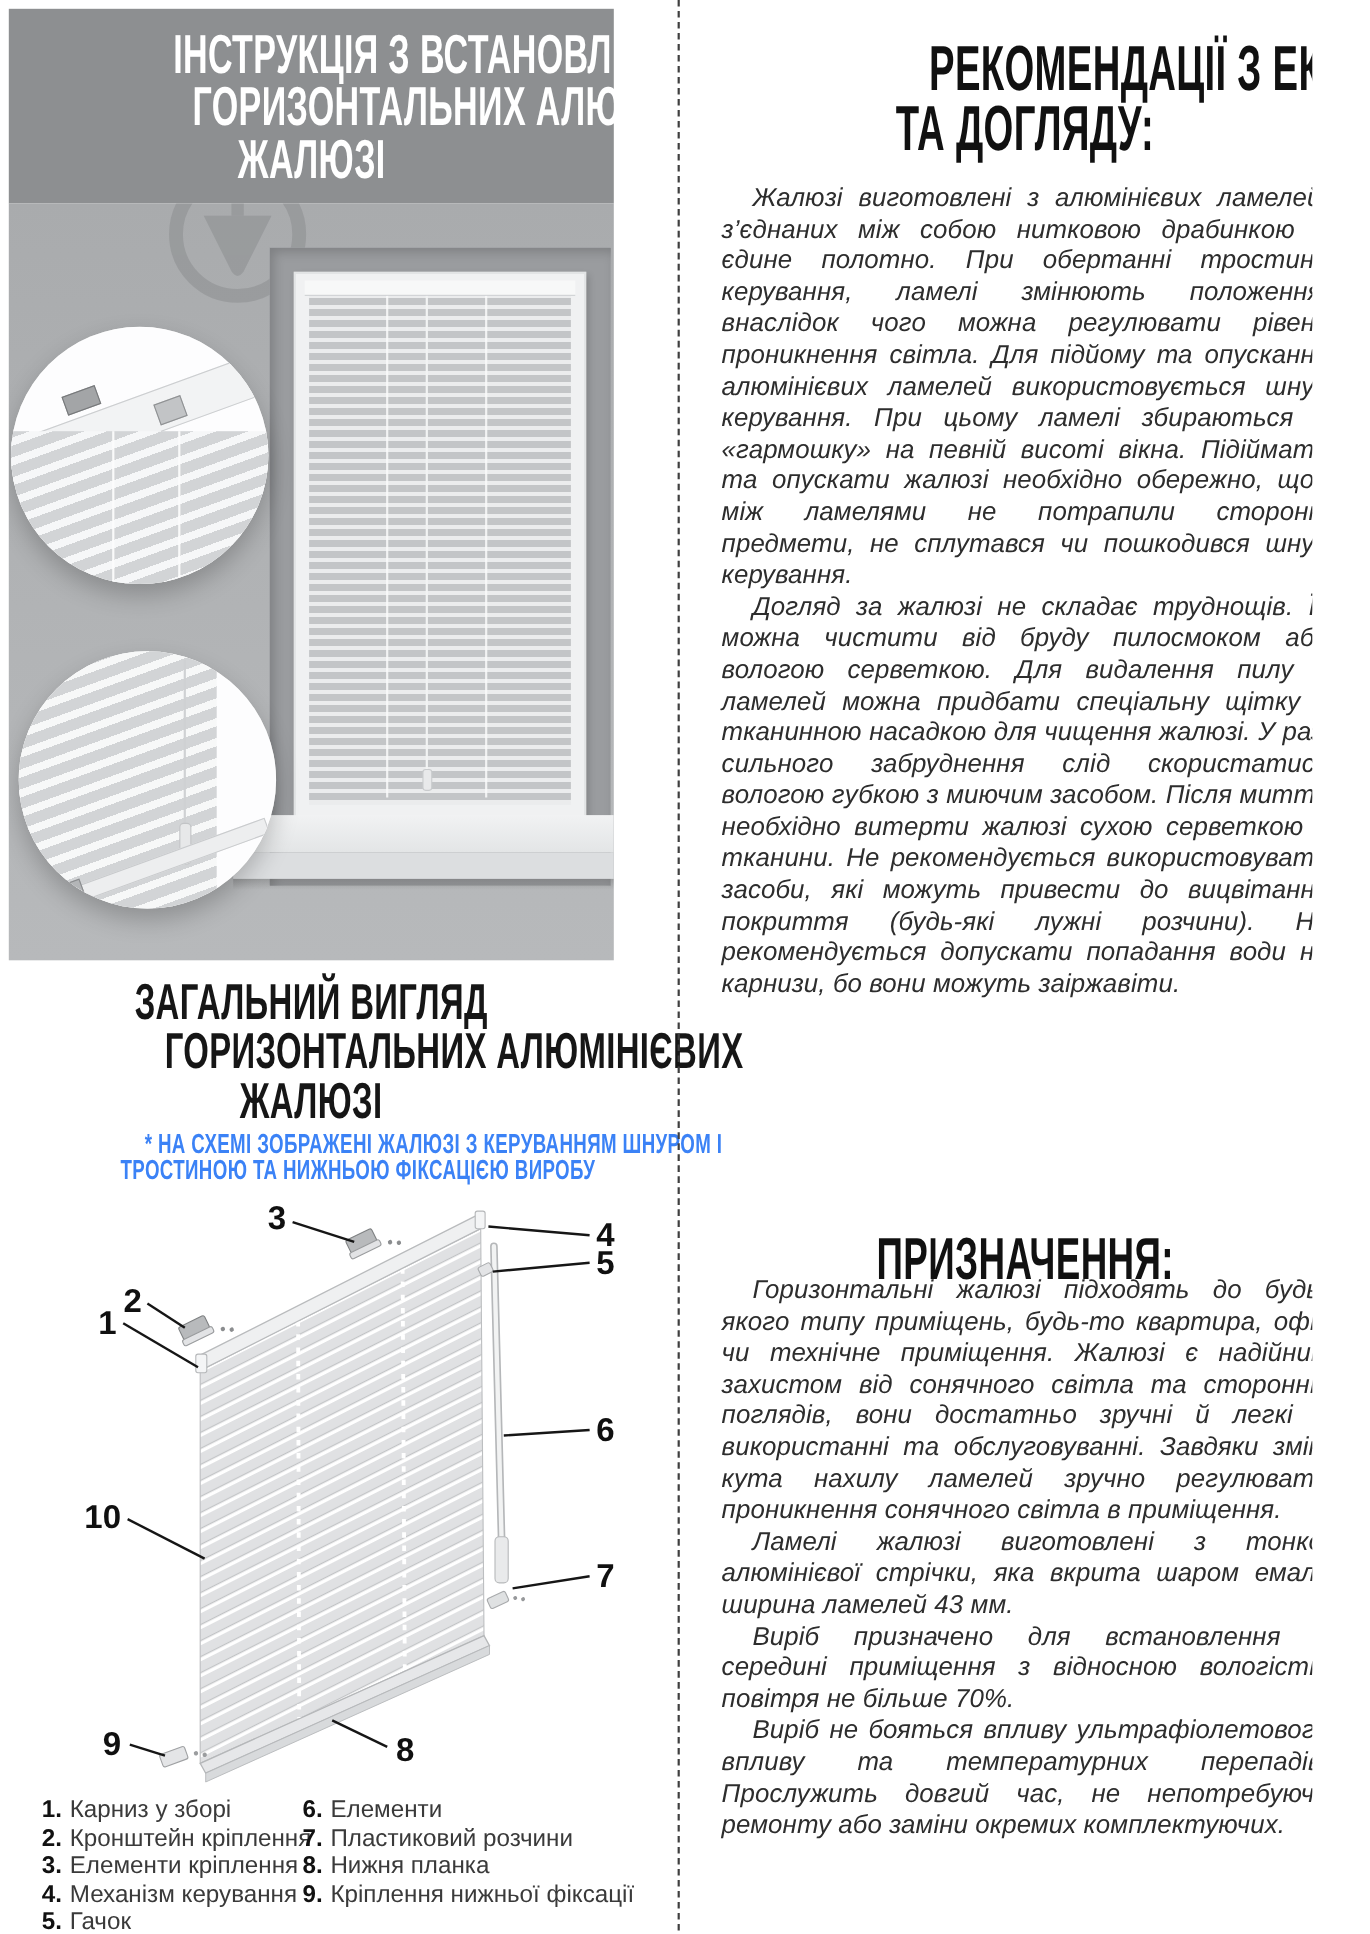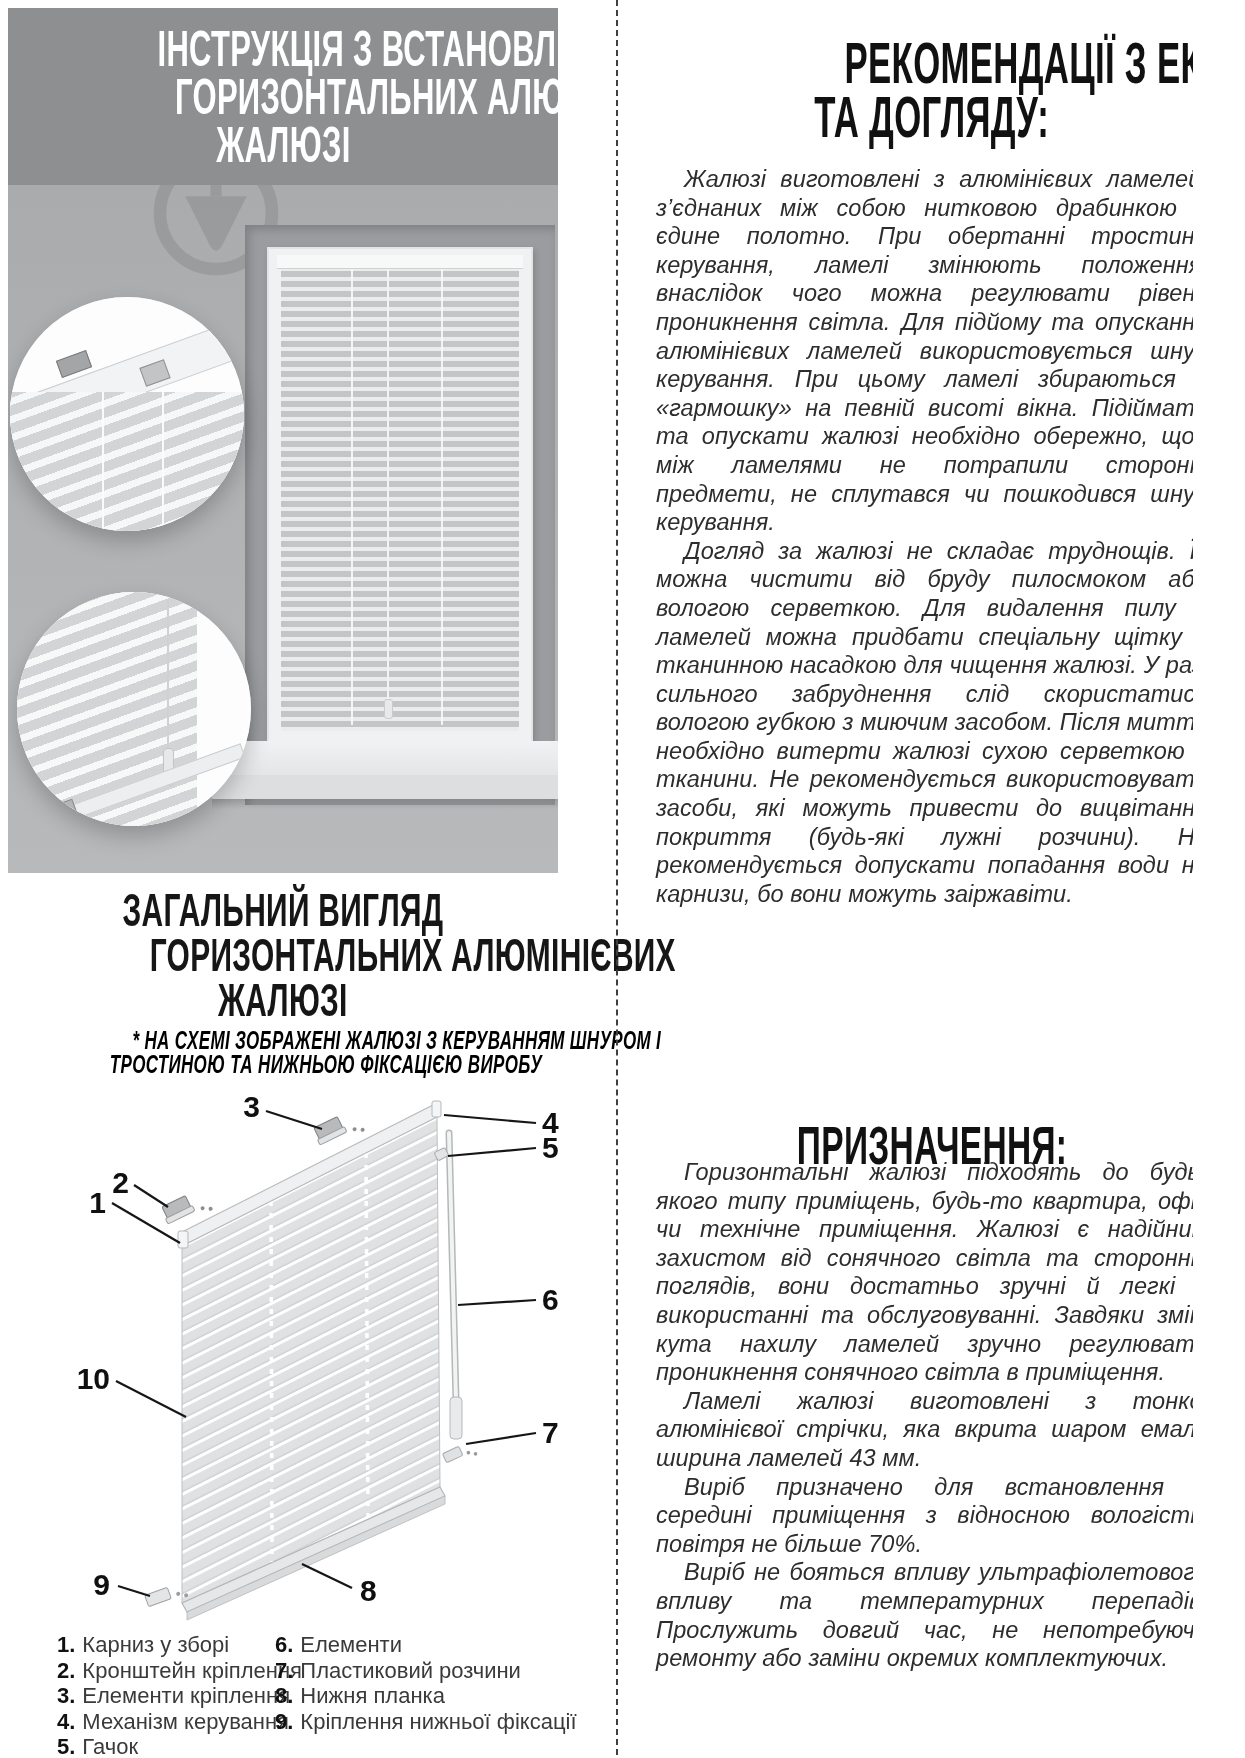--- a/index.html
+++ b/index.html
@@ -57,29 +57,29 @@
   .c2rail{position:absolute;left:-30px;top:196px;width:262px;height:13px;background:#edeeef;
           border:1px solid #c9cbcd;transform:rotate(-20deg);}
   .c2br{position:absolute;left:36px;top:210px;width:20px;height:11px;background:#b3b5b7;
         border:1px solid #8a8c8e;transform:rotate(-20deg);}
 
   .wm{position:absolute;opacity:.28;}
   .wm-top{left:138px;top:-42px;width:140px;height:140px;}
 
   .overview-title{position:absolute;left:8px;top:888px;width:550px;color:#161616;}
   .overview-title .ln{line-height:45px;font-size:46px;}
-  .overview-note{position:absolute;left:8px;top:1028px;width:550px;color:#000000;font-style:italic;}
+  .overview-note{position:absolute;left:8px;top:1028px;width:550px;color:#3b82f6;}
   .overview-note .ln{line-height:24px;font-size:25px;}
   .overview-note .tx{--sx:.68;}
 
   .diagram{position:absolute;left:8px;top:1045px;width:604px;height:600px;}
   .dnum{font-weight:bold;font-size:30px;fill:#101010;}
 
   .legend{position:absolute;top:1632px;font-size:22px;line-height:25.5px;color:#3a3a3a;}
-  .legend-left{left:38px;width:235px;margin-left:19px;}
+  .legend-left{left:38px;width:235px;}
   .legend-right{left:275px;width:345px;}
   .leg-item{white-space:nowrap;}
   .leg-num{font-weight:bold;color:#111;margin-right:7px;}
 
   
   .divider{position:absolute;left:616px;top:0;height:1755px;width:0;
            border-left:2px dashed #3f3f3f;}
 
   
   .rcol{position:absolute;left:656px;top:0;width:552px;height:1758px;}

